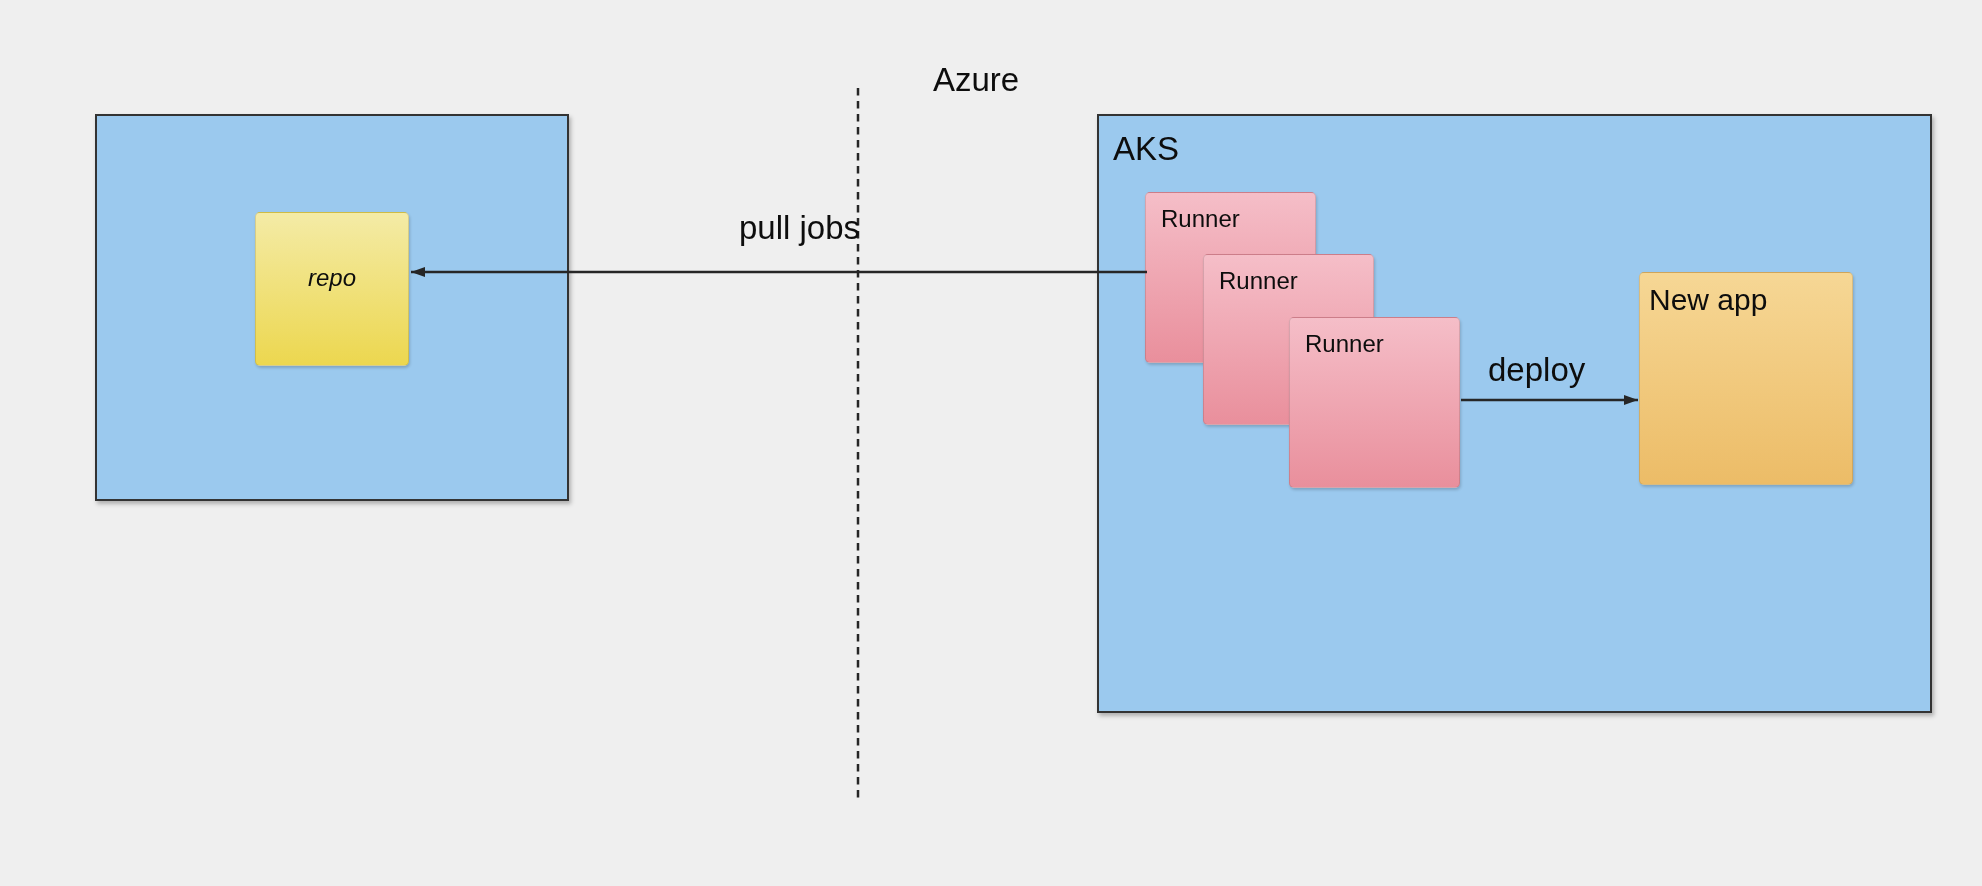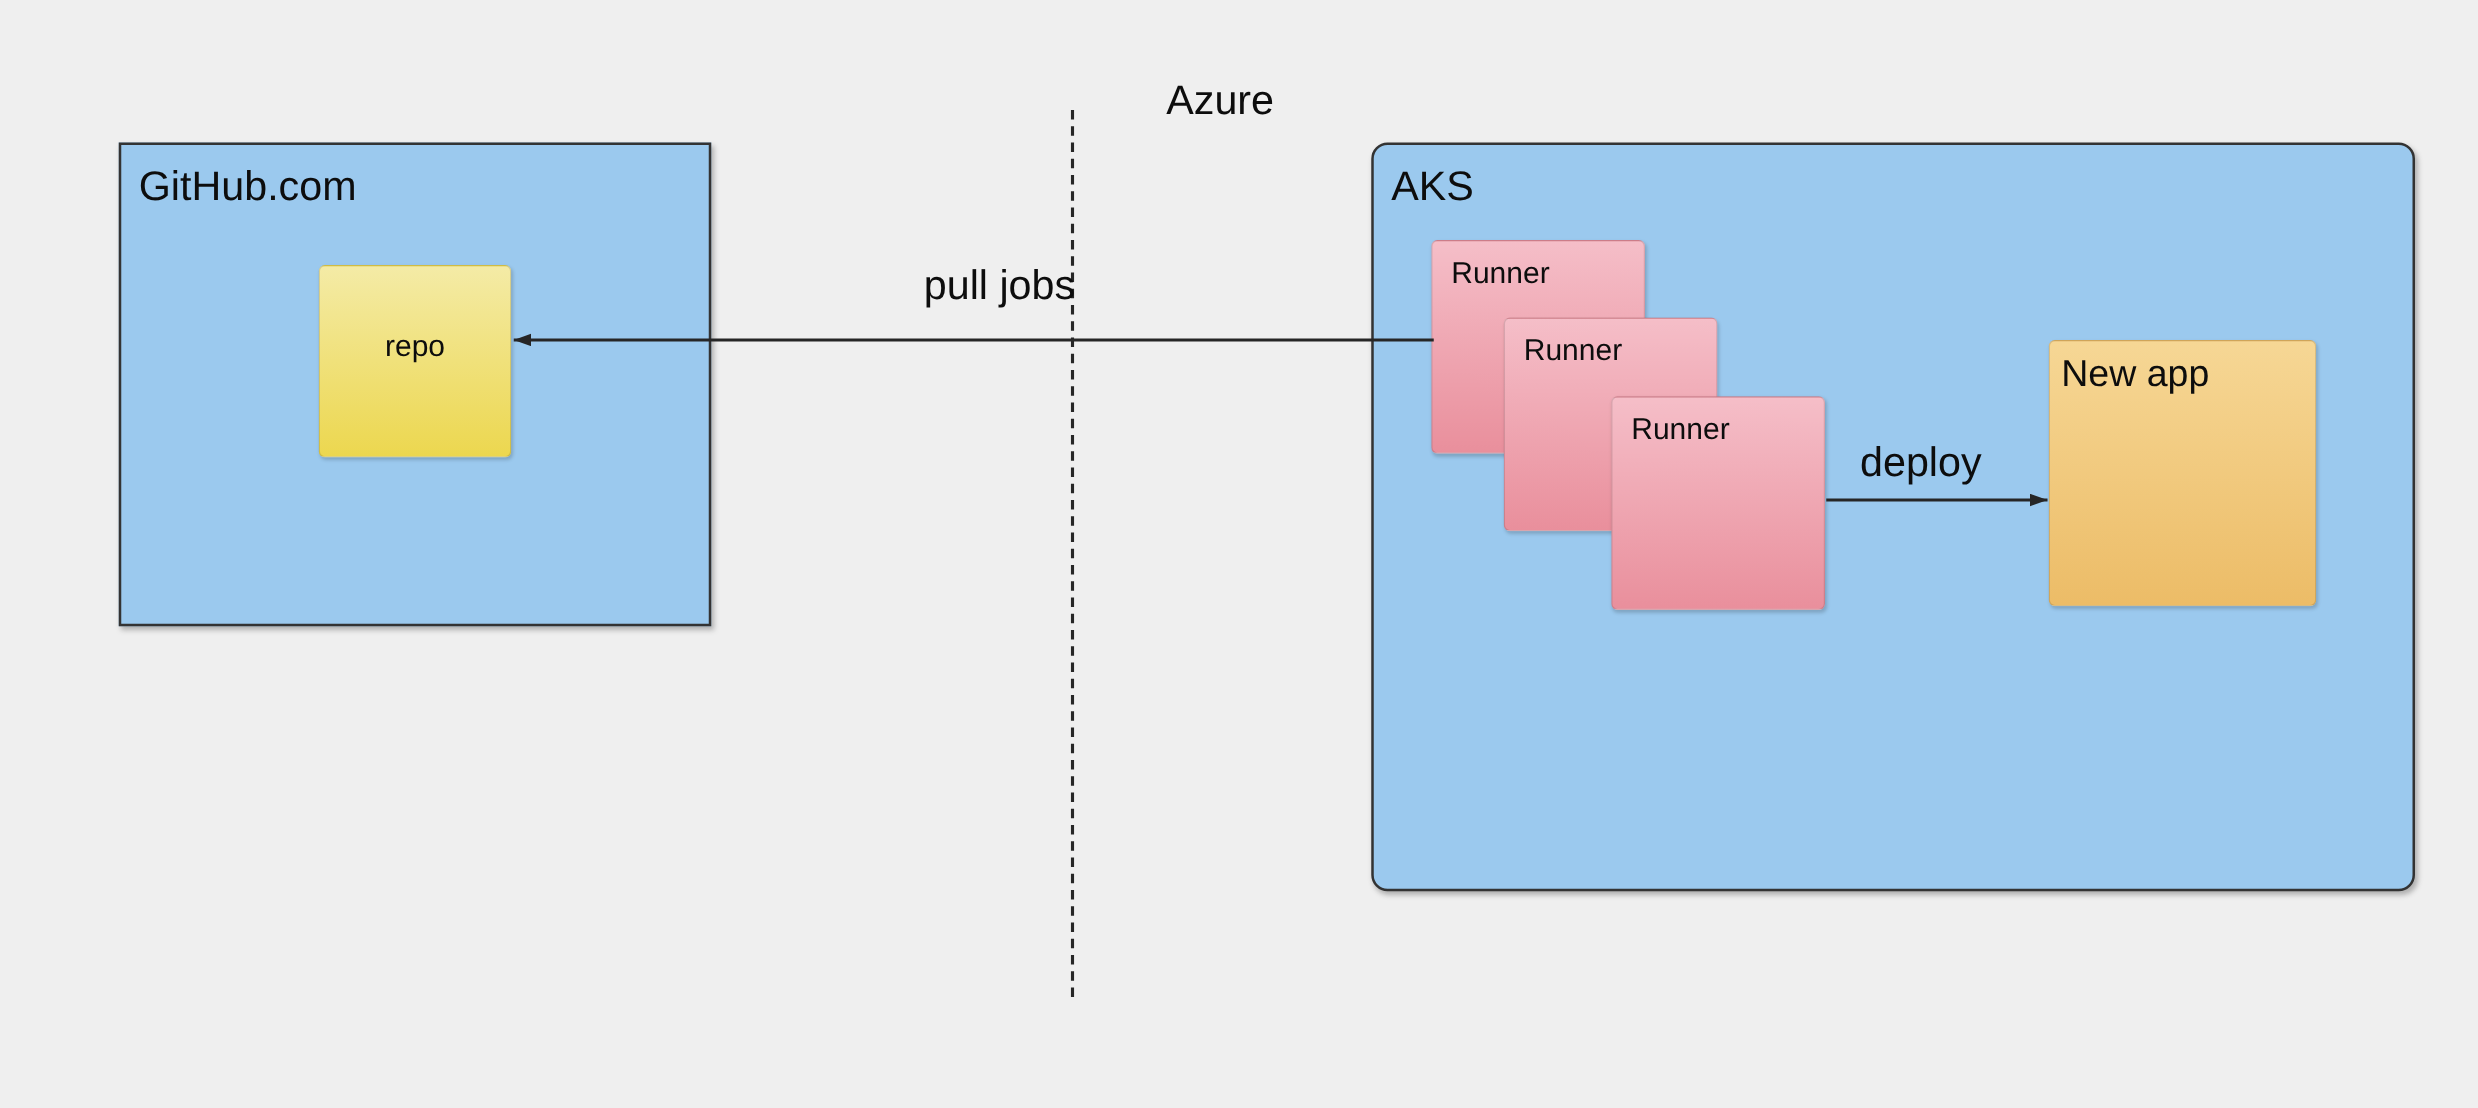--- a/index.html
+++ b/index.html
@@ -23,35 +23,36 @@
     border: 2px solid var(--zone-border, #333333);
     box-shadow: 2px 3px 4px rgba(60,60,60,0.35);
   }
   .zone-title {
     padding: 13px 0 0 14px;
     font-size: 33px;
     line-height: 1.2;
     white-space: nowrap;
   }
   .zone.github { left: 83px;  top: 114px; width: 474px; height: 387px; }
-  .zone.aks    { left: 1085px; top: 114px; width: 835px; height: 599px; border-radius: 13px; }
+  .zone.aks    { left: 1085px; top: 114px; width: 835px; height: 599px; }
 
   .note {
     position: absolute;
     box-sizing: border-box;
     border-radius: 5px;
     border: 1px solid rgba(0,0,0,0.12);
     box-shadow: 1px 2px 3px rgba(0,0,0,0.18);
     font-size: 24px;
     line-height: 1.2;
   }
   .note.yellow {
     background: linear-gradient(180deg,
       var(--note-yellow-top, #f4eba6),
       var(--note-yellow-bottom, #ecd74f));
+    font-style: italic;
   }
   .note.pink {
     background: linear-gradient(180deg,
       var(--note-pink-top, #f5bec8),
       var(--note-pink-bottom, #e98f9c));
   }
   .note.orange {
     background: linear-gradient(180deg,
       var(--note-orange-top, #f6d795),
       var(--note-orange-bottom, #ecbc67));
@@ -94,21 +95,20 @@
   svg.connectors .arrowhead { fill: var(--connector, #262626); }
 </style>
 </head>
 <body>
 
 <div class="canvas">
 
   <div class="float-label azure">Azure</div>
 
   <div class="zone github">
-    <div class="zone-title">GitHub.com</div>
     <div class="note yellow repo">
       <span>repo</span>
     </div>
   </div>
 
   <div class="zone aks">
     <div class="zone-title">AKS</div>
     <div class="note pink runner r1">
       <span>Runner</span>
     </div>

